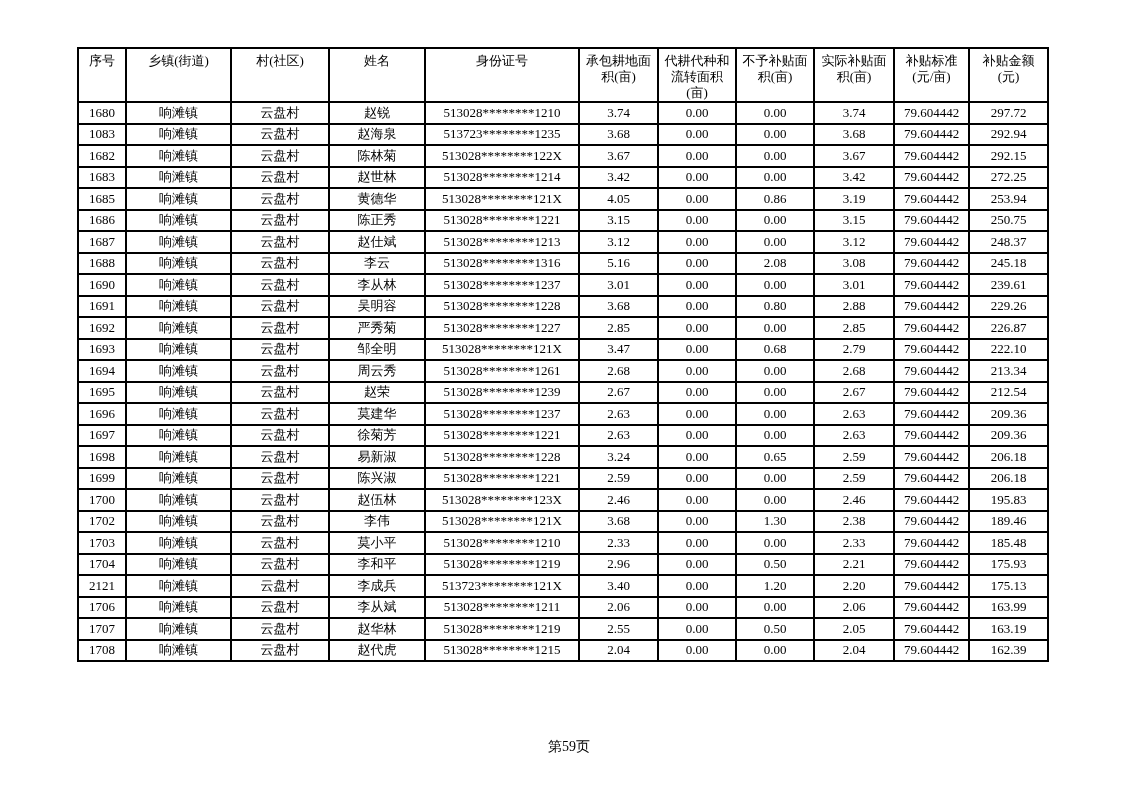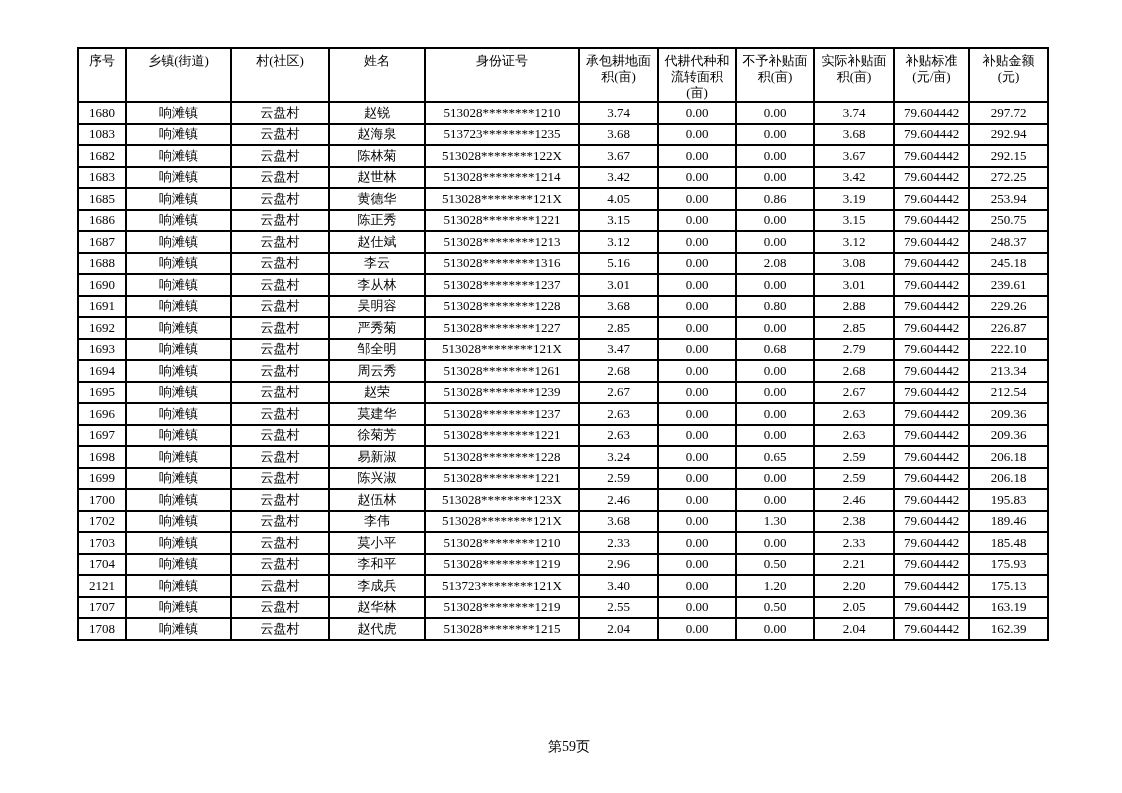--- a/index.html
+++ b/index.html
@@ -386,20 +386,33 @@
           <td>李成兵</td>
           <td>513723********121X</td>
           <td>3.40</td>
           <td>0.00</td>
           <td>1.20</td>
           <td>2.20</td>
           <td>79.604442</td>
           <td>175.13</td>
         </tr>
         <tr>
+          <td>1706</td>
+          <td>响滩镇</td>
+          <td>云盘村</td>
+          <td>李从斌</td>
+          <td>513028********1211</td>
+          <td>2.06</td>
+          <td>0.00</td>
+          <td>0.00</td>
+          <td>2.06</td>
+          <td>79.604442</td>
+          <td>163.99</td>
+        </tr>
+        <tr>
           <td>1707</td>
           <td>响滩镇</td>
           <td>云盘村</td>
           <td>赵华林</td>
           <td>513028********1219</td>
           <td>2.55</td>
           <td>0.00</td>
           <td>0.50</td>
           <td>2.05</td>
           <td>79.604442</td>

